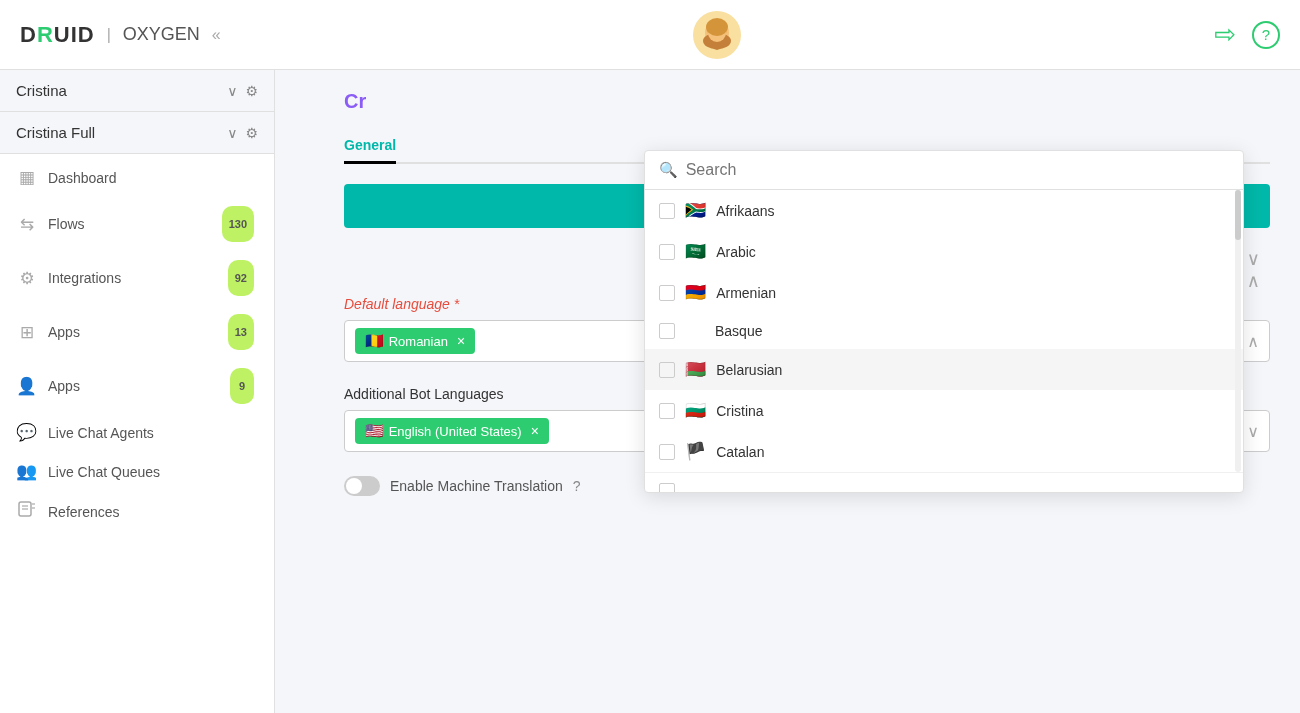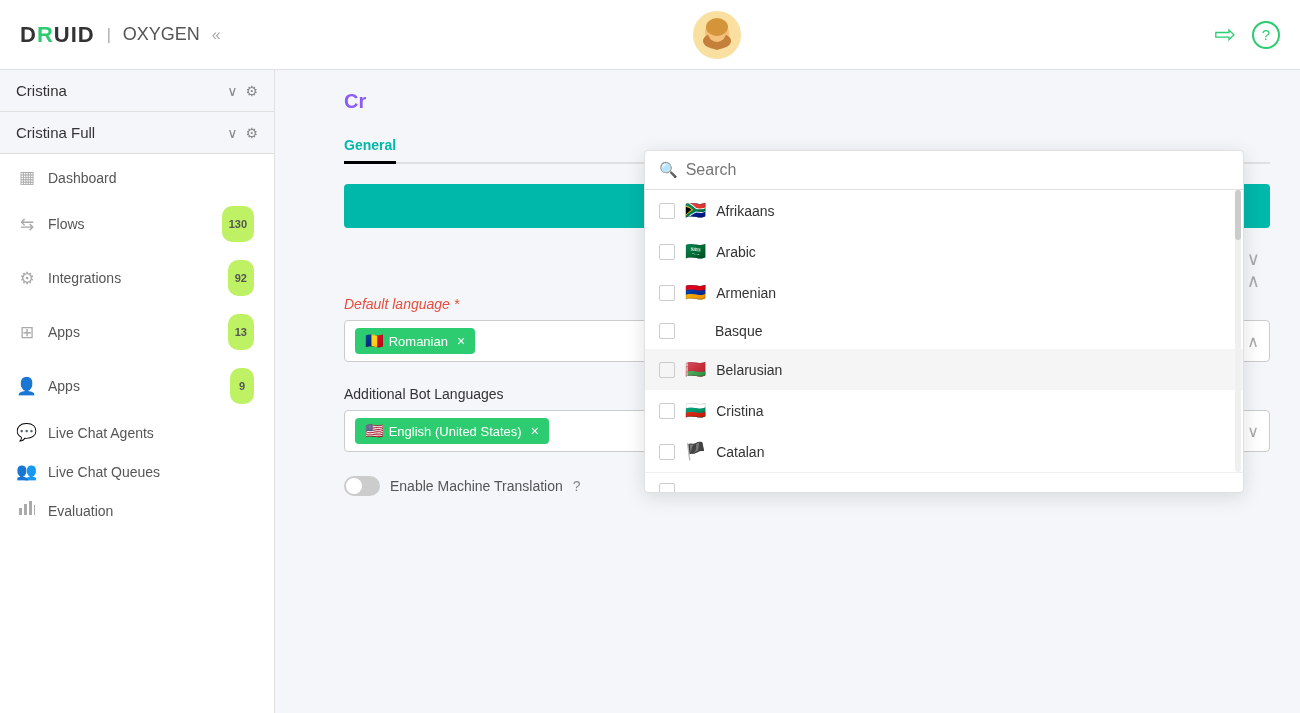--- a/index.html
+++ b/index.html
@@ -223,28 +223,29 @@
       </div>
       <div class="sidebar-item">
         <div class="sidebar-item-left">
           <span class="sidebar-item-icon">👥</span>
           <span>Live Chat Queues</span>
         </div>
       </div>
       <div class="sidebar-item">
         <div class="sidebar-item-left">
           <span class="sidebar-item-icon">
-            <svg width="18" height="16" viewBox="0 0 18 16">
-                <rect x="1" y="8" width="3" height="7" fill="#aaa"></rect>
-                <rect x="6" y="4" width="3" height="11" fill="#aaa"></rect>
-                <rect x="11" y="1" width="3" height="14" fill="#aaa"></rect>
-                <rect x="16" y="5" width="1" height="10" fill="#aaa"></rect>
+            <svg width="18" height="18" viewBox="0 0 18 18">
+                <rect x="1" y="2" width="12" height="14" rx="2" fill="none" stroke="#aaa" stroke-width="1.5"></rect>
+                <line x1="4" y1="6" x2="10" y2="6" stroke="#aaa" stroke-width="1.2"></line>
+                <line x1="4" y1="9" x2="10" y2="9" stroke="#aaa" stroke-width="1.2"></line>
+                <line x1="14" y1="4" x2="17" y2="4" stroke="#aaa" stroke-width="1.2"></line>
+                <line x1="14" y1="8" x2="17" y2="8" stroke="#aaa" stroke-width="1.2"></line>
               </svg>
           </span>
-          <span>Evaluation</span>
+          <span>References</span>
         </div>
       </div>
     </div>
   </div>
 
   <div class="content-area">
     <div class="content-header">Cr</div>
 
     <div style="display:flex; border-bottom: 2px solid #e0e0e0; margin-bottom: 20px;">
       <div style="padding:8px 0 8px 0; font-size:14px; color:#00b8a9; border-bottom:3px solid #000000; margin-bottom:-2px; font-weight:600; cursor:pointer; margin-right:20px;">General</div>

